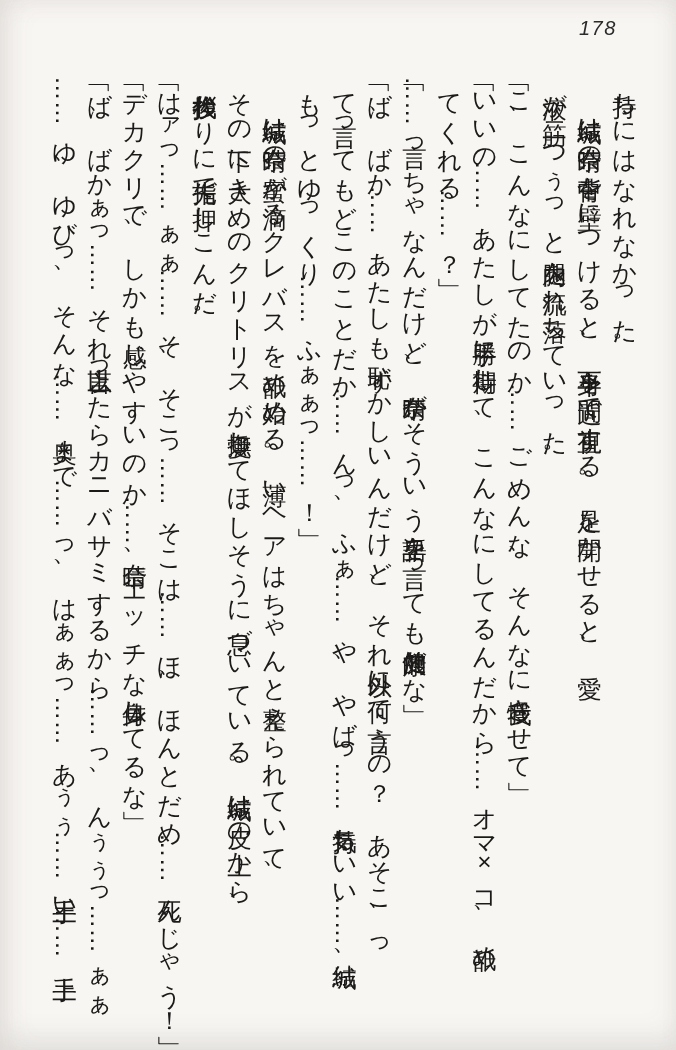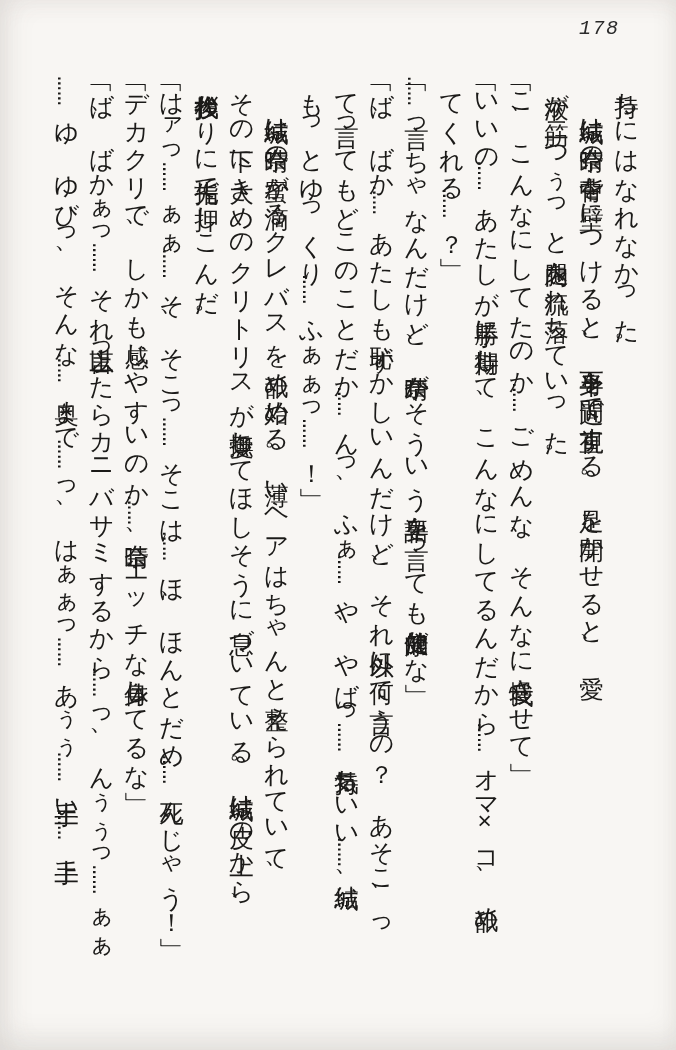--- a/index.html
+++ b/index.html
@@ -8,21 +8,21 @@
     width: 676px;
     height: 1050px;
     background: #efedea;
   }
   .page {
     position: relative;
     width: 676px;
     height: 1050px;
     background: #f8f6f3;
     overflow: hidden;
-    font-family: Liberation Mono, monospace;
+    font-family: Liberation Sans, sans-serif;
   }
   
   .page::after {
     content: "";
     position: absolute;
     inset: 0;
     pointer-events: none;
     box-shadow: inset 0 -14px 26px rgba(90,85,80,0.10),
                 inset 14px 0 26px rgba(90,85,80,0.05),
                 inset 0 10px 20px rgba(90,85,80,0.04);

